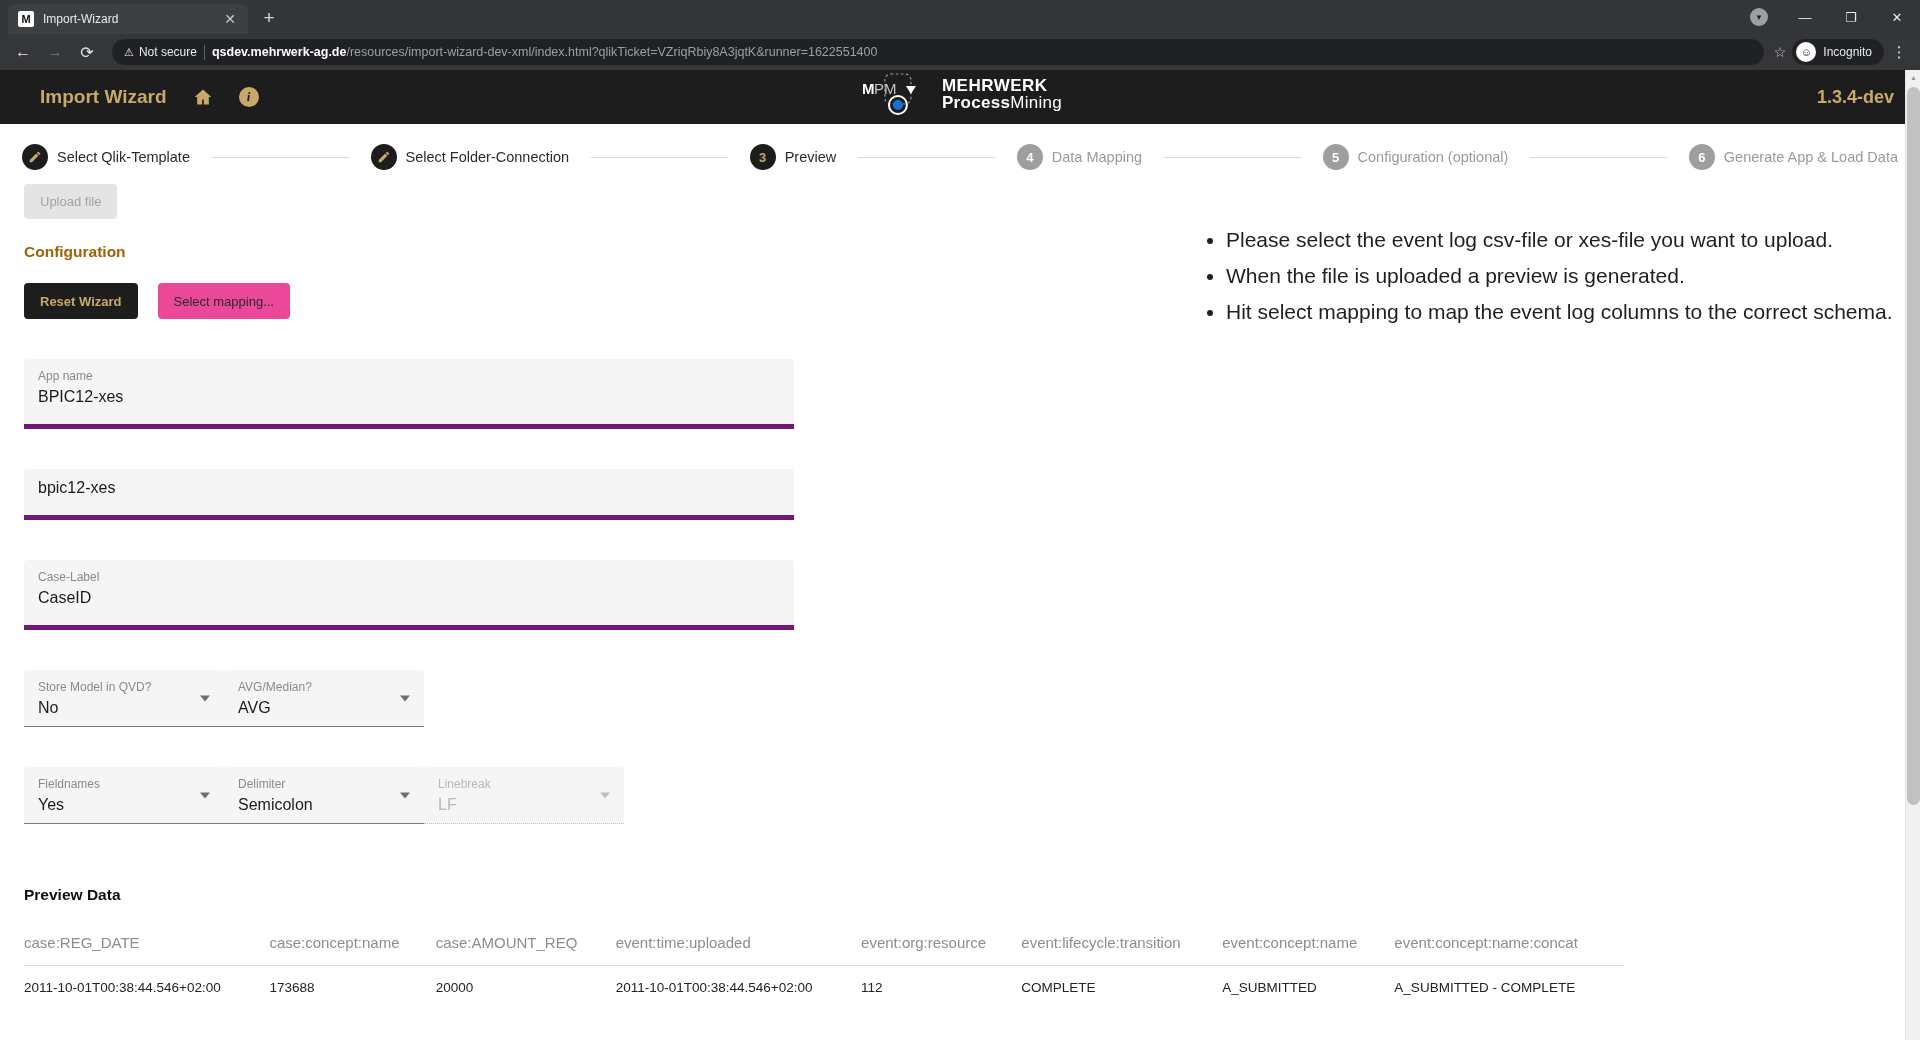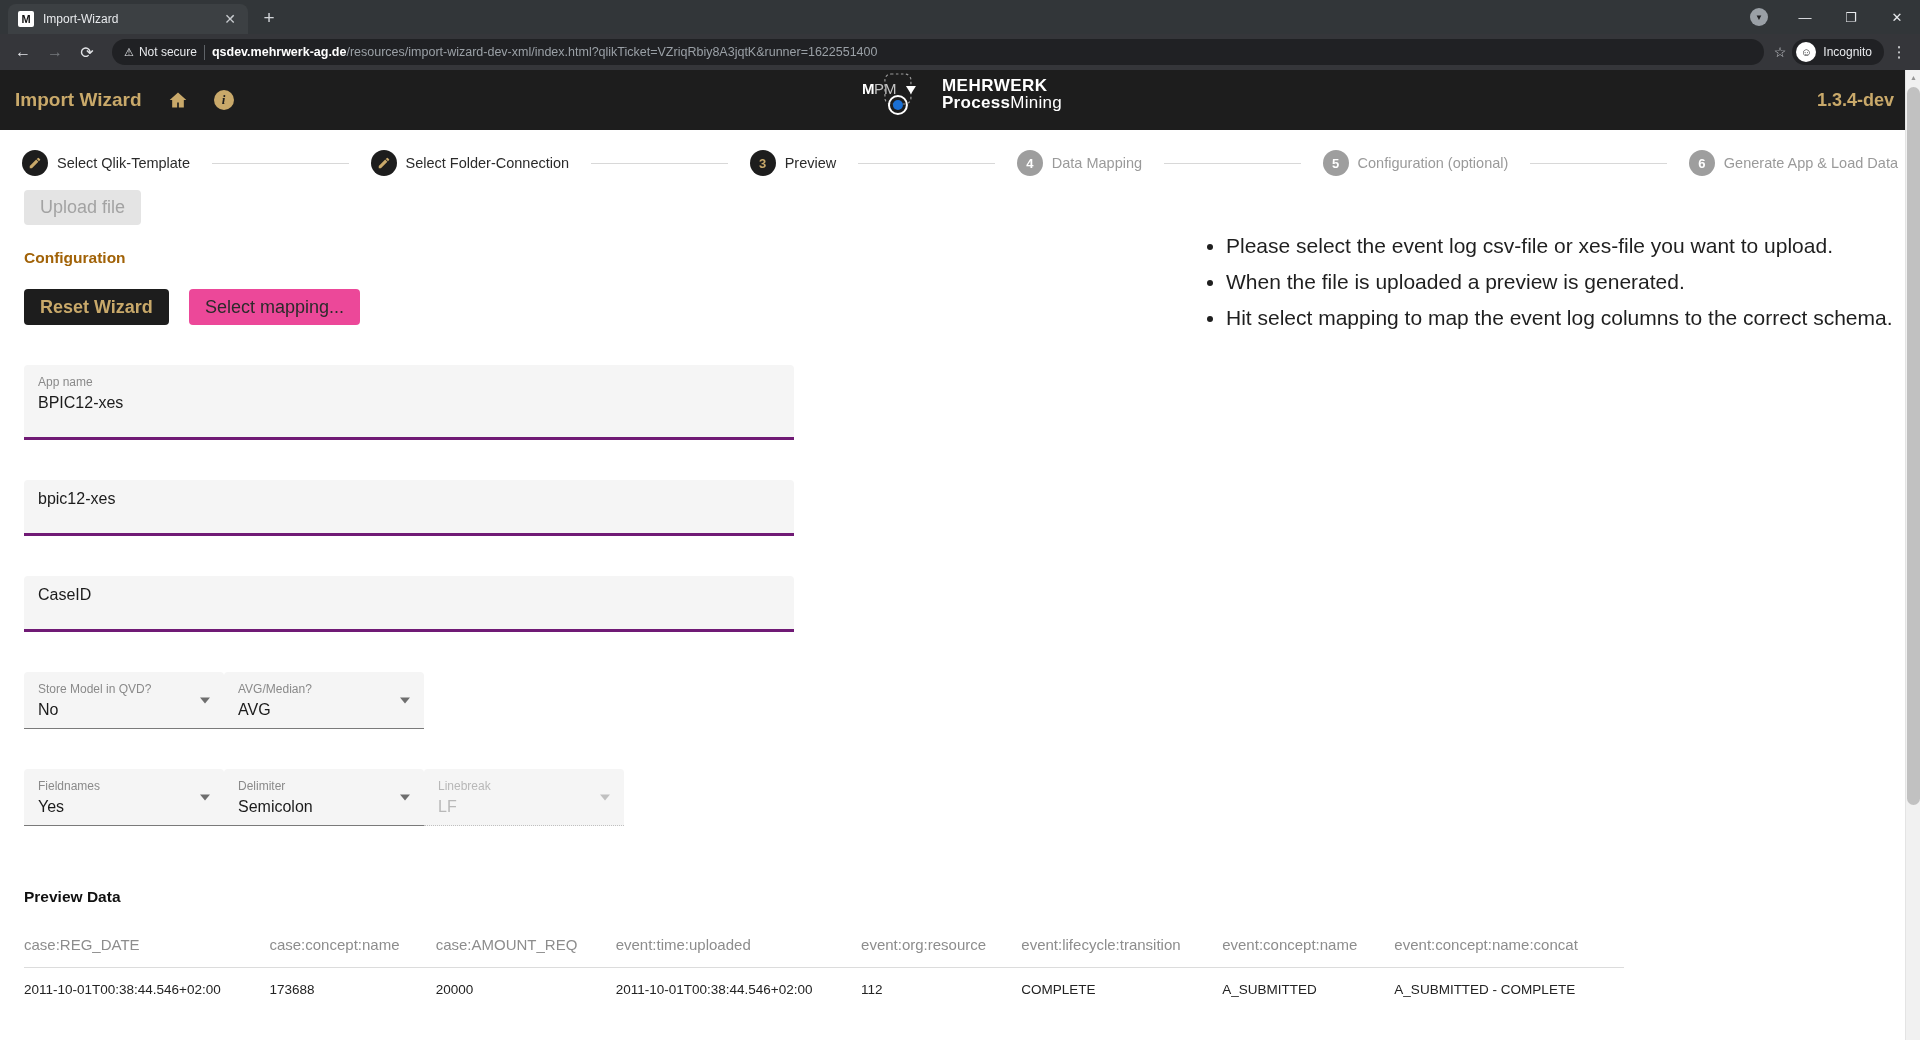--- a/index.html
+++ b/index.html
@@ -84,22 +84,22 @@
     width: 20px; height: 20px; border-radius: 50%; background: #ffffff;
     display: flex; align-items: center; justify-content: center; font-size: 11px; color: #202124;
   }
   .incog-label { color: #e8eaed; font-size: 12px; }
   .kebab { color: #e2e4e7; font-size: 15px; width: 26px; text-align: center; cursor: pointer; }
 
   
   .app { flex: 1; position: relative; background: #ffffff; overflow: hidden; }
 
   .apphdr {
-    height: 60px; background: #1d1d1d; display: flex; align-items: center;
-    padding: 0 15px; position: relative;
+    height: 54px; background: #1d1d1d; display: flex; align-items: center;
+    padding: 0 40px; position: relative;
   }
   .apphdr-left { display: flex; align-items: center; gap: 26px; }
   .apptitle { color: #c9a96a; font-size: 19px; font-weight: bold; }
   .hdr-icon { color: #c9a96a; cursor: pointer; display: flex; align-items: center; }
   .info-dot {
     width: 20px; height: 20px; border-radius: 50%; background: #c9a96a;
     color: #1d1d1d; font-size: 13px; font-weight: bold; font-style: italic;
     display: flex; align-items: center; justify-content: center;
     font-family: "Liberation Serif", serif;
   }
@@ -137,37 +137,37 @@
   .step-label.todo { color: #9a9a9a; }
   .step-line { flex: 1; height: 1px; background: #d8d8d8; margin: 0 22px; min-width: 40px; }
   .pencil { width: 14px; height: 14px; }
 
   
   .content { display: flex; padding: 0 24px; }
   .col-left { width: 1180px; }
   .col-right { flex: 1; padding-top: 38px; }
 
   .btn {
-    border: none; border-radius: 4px; font-size: 18px; cursor: pointer;
+    border: none; border-radius: 4px; font-size: 13px; cursor: pointer;
     padding: 3px 16px; height: 36px; font-family: "Liberation Sans", sans-serif;
     display: inline-flex; align-items: center; justify-content: center;
   }
   .btn-upload {
     background: #e4e4e4; color: #a3a3a3; height: 35px; cursor: default;
   }
   .btn-reset { background: #1d1d1d; color: #c9a96a; font-weight: bold; }
   .btn-mapping { background: #ec4899; color: #2b2b2b; }
 
   .cfg-title { font-size: 15.5px; font-weight: bold; color: #a16207; margin: 24px 0 0 0; }
   .btn-row { display: flex; gap: 20px; margin-top: 22px; }
 
   
   .mfield {
-    width: 770px; background: #f5f5f5; border-bottom: 3px solid #701a75;
-    border-radius: 4px 4px 0 0; padding: 10px 14px 25px 14px; margin-top: 40px;
+    width: 770px; background: #f5f5f5; border-bottom: 5px solid #701a75;
+    border-radius: 4px 4px 0 0; padding: 10px 14px 18px 14px; margin-top: 40px;
   }
   .mfield-label { font-size: 12px; color: #8a8a8a; margin-bottom: 5px; }
   .mfield-value { font-size: 16px; color: #1b1b1b; }
 
   .sel-row { display: flex; margin-top: 40px; }
   .msel {
     width: 200px; background: #f5f5f5; border-bottom: 1px solid #7a7a7a;
     border-radius: 4px 4px 0 0; padding: 10px 14px 9px 14px; position: relative;
   }
   .msel.disabled { border-bottom: 1px dotted #c0c0c0; }
@@ -353,20 +353,21 @@
         <div class="mfield">
           <div class="mfield-label">App name</div>
           <div class="mfield-value">BPIC12-xes</div>
         </div>
 
         <div class="mfield">
           <div class="mfield-value">bpic12-xes</div>
         </div>
 
         <div class="mfield">
+          <div class="mfield-label">Case-Label</div>
           <div class="mfield-value">CaseID</div>
         </div>
 
         <div class="sel-row">
           <div class="msel">
             <div class="msel-label">Store Model in QVD?</div>
             <div class="msel-value">No</div>
             <div class="msel-arrow"></div>
           </div>
           <div class="msel">

